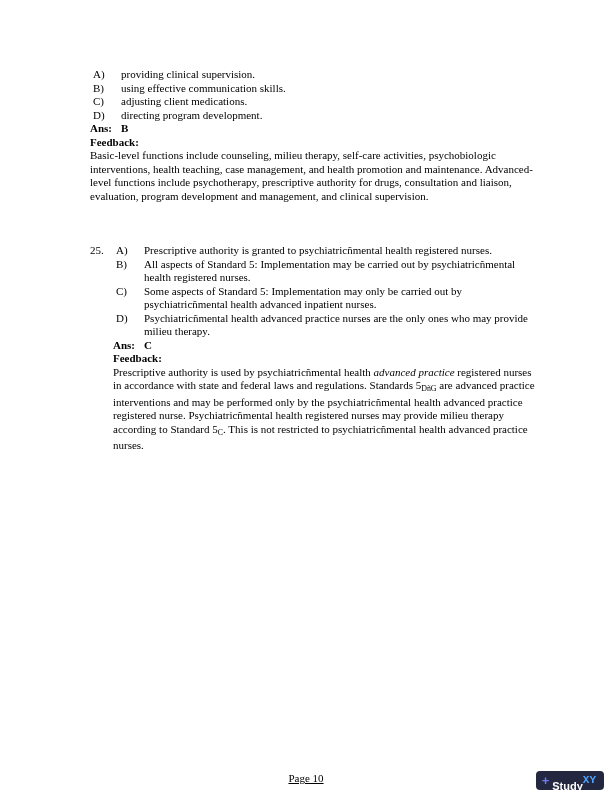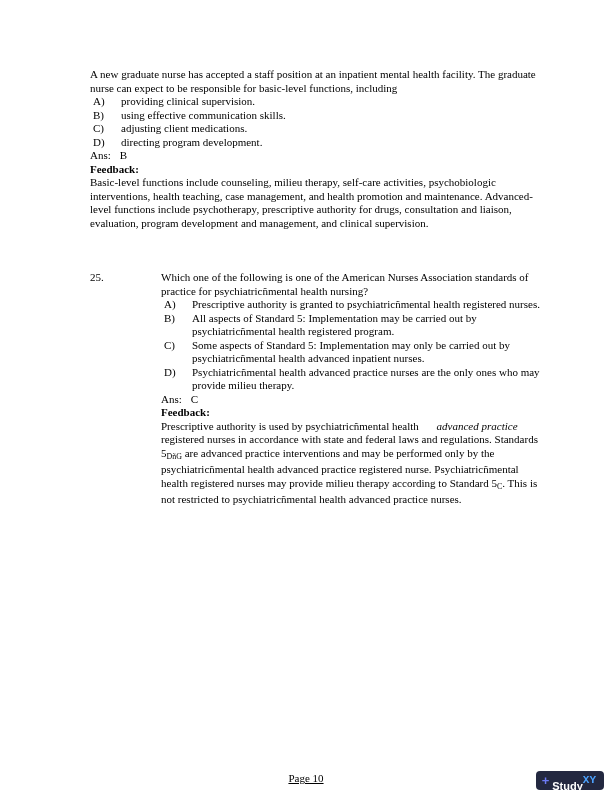--- a/index.html
+++ b/index.html
@@ -7,31 +7,31 @@
     width:612px; height:792px;
     background:#ffffff;
     font-family:"Liberation Serif", serif;
     font-size:11px; line-height:13.5px;
     color:#000;
     position:relative;
     overflow:hidden;
   }
   .content { position:absolute; top:68px; left:90px; right:72px; }
   .question { display:flex; }
-  .question + .question { margin-top:41px;gap:48px; }
+  .question + .question { margin-top:41px; }
   .qnum { width:23px; flex:none; }
   .qbody { flex:1; min-width:0; }
   .option { display:flex; }
   .opt-letter { width:28px; flex:none; padding-left:3px; }
   .opt-text { flex:1; min-width:0; }
-  .ans-row { display:flex; }
+  .ans-row { display:flex;font-weight:bold; }
   .ans-label { flex:none; }
   .ans-value { margin-left:9px; }
   .feedback-label { font-weight:bold; }
-  .seg-italic { font-style:italic;margin-left:15px; }
+  .seg-italic { font-style:italic; }
   .seg-sub { font-size:0.72em; vertical-align:-2px; }
   .footer-page {
     position:absolute; left:0; right:0; top:772px;
     text-align:center; font-size:11px;text-decoration:underline;
   }
   .studyxy-badge {
     position:absolute; right:8px; top:771px;
     height:19px; padding:0 8px 0 6px;
     background:#232840;
     border-radius:4px;
@@ -49,21 +49,20 @@
   .brand-study { color:#ffffff;margin-top:12px; }
   .brand-xy { color:#4da3ff;font-family:Liberation Mono, monospace; }
 </style>
 </head>
 <body>
 
 <div class="content">
 
   <div class="question">
     <div class="qbody">
-      <div class="stem">A new graduate nurse has accepted a staff position at an inpatient mental health facility. The graduate nurse can expect to be responsible for basic-level functions, including</div>
       <div class="option">
         <div class="opt-letter">A)</div>
         <div class="opt-text">providing clinical supervision.</div>
       </div>
       <div class="option">
         <div class="opt-letter">B)</div>
         <div class="opt-text">using effective communication skills.</div>
       </div>
       <div class="option">
         <div class="opt-letter">C)</div>
@@ -78,28 +77,27 @@
         <span class="ans-value">B</span>
       </div>
       <div class="feedback-label">Feedback:</div>
       <div class="feedback-text"><span>Basic-level functions include counseling, milieu therapy, self-care activities, psychobiologic interventions, health teaching, case management, and health promotion and maintenance. Advanced-level functions include psychotherapy, prescriptive authority for drugs, consultation and liaison, evaluation, program development and management, and clinical supervision.</span></div>
     </div>
   </div>
 
   <div class="question">
     <div class="qnum">25.</div>
     <div class="qbody">
-      <div class="stem">Which one of the following is one of the American Nurses Association standards of practice for psychiatricñmental health nursing?</div>
       <div class="option">
         <div class="opt-letter">A)</div>
         <div class="opt-text">Prescriptive authority is granted to psychiatricñmental health registered nurses.</div>
       </div>
       <div class="option">
         <div class="opt-letter">B)</div>
-        <div class="opt-text">All aspects of Standard 5: Implementation may be carried out by psychiatricñmental health registered program.</div>
+        <div class="opt-text">All aspects of Standard 5: Implementation may be carried out by psychiatricñmental health registered nurses.</div>
       </div>
       <div class="option">
         <div class="opt-letter">C)</div>
         <div class="opt-text">Some aspects of Standard 5: Implementation may only be carried out by psychiatricñmental health advanced inpatient nurses.</div>
       </div>
       <div class="option">
         <div class="opt-letter">D)</div>
         <div class="opt-text">Psychiatricñmental health advanced practice nurses are the only ones who may provide milieu therapy.</div>
       </div>
       <div class="ans-row">

